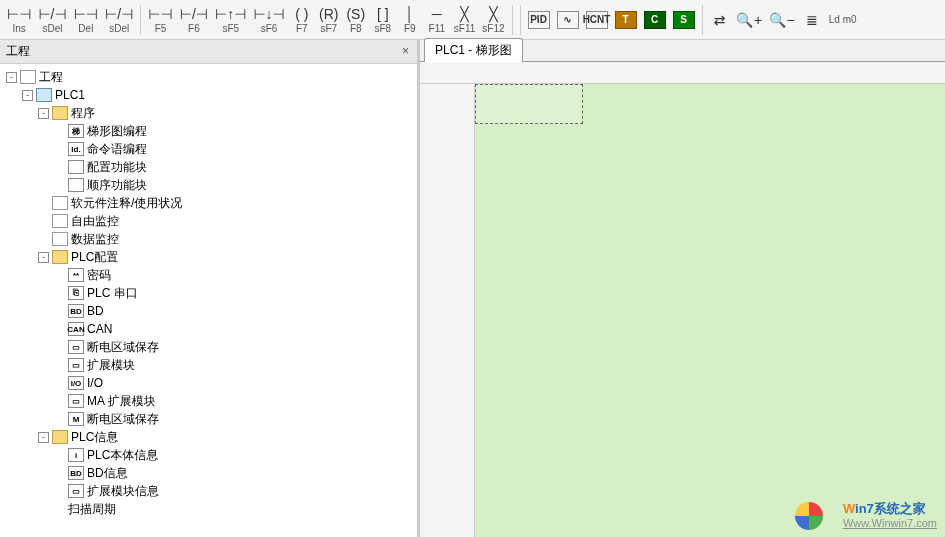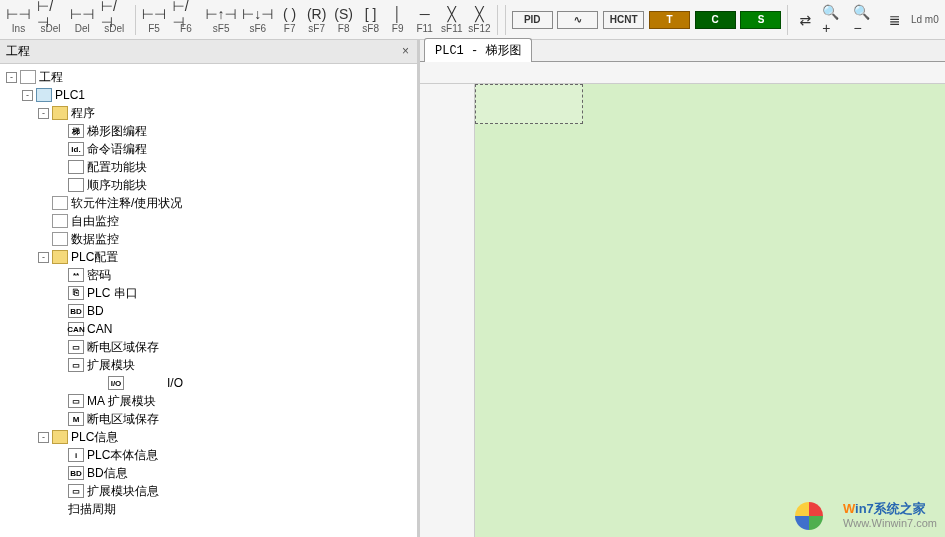--- a/index.html
+++ b/index.html
@@ -2,51 +2,51 @@
 <html><head>
 <meta charset="utf-8">
 <style>
 * { margin: 0; padding: 0; box-sizing: border-box; }
 body { font-family: "Microsoft YaHei", SimSun, Arial, sans-serif; font-size: 12px; background: #fff; width: 945px; height: 537px; overflow: hidden; position: relative; }
 .toolbar { height: 40px; border-bottom: 1px solid #ccc; display: flex; align-items: center; padding: 2px 4px; background: #f5f5f5; gap: 1px; }
 .tb-btn { display: flex; flex-direction: column; align-items: center; justify-content: center; padding: 1px 3px; cursor: pointer; min-width: 26px; height: 36px; }
 .tb-icon { height: 18px; display: flex; align-items: center; justify-content: center; font-size: 14px; color: #333; }
 .tb-label { font-size: 10px; color: #555; line-height: 11px; white-space: nowrap; }
 .tb-sep { width: 1px; height: 30px; background: #ccc; margin: 0 3px; }
-.tb-block { width: 41px; height: 18px; display: flex; align-items: center; justify-content: center; font-size: 10px; font-weight: bold; border: 1px solid #888; color: #333; }
+.tb-block { width: 22px; height: 18px; display: flex; align-items: center; justify-content: center; font-size: 10px; font-weight: bold; border: 1px solid #888; color: #333; }
 .col-t { background: #b87800; color: #fff; border-color: #805000; }
 .col-c { background: #006000; color: #fff; border-color: #004000; }
 .col-s { background: #008000; color: #fff; border-color: #005000; }
 .main { display: flex; height: 497px; }
 .left-panel { width: 420px; border-right: 3px solid #ccc; display: flex; flex-direction: column; background: #fff; }
 .panel-title { background: #e8e8e8; border-bottom: 1px solid #ccc; padding: 3px 6px; font-size: 12px; display: flex; justify-content: space-between; align-items: center; }
 .tree { flex: 1; overflow: auto; padding: 4px 2px; }
 .tree-node { display: flex; align-items: center; padding: 1px 0; height: 18px; cursor: pointer; white-space: nowrap; }
 .expander { width: 11px; height: 11px; border: 1px solid #888; display: inline-flex; align-items: center; justify-content: center; font-size: 9px; margin-right: 3px; background: #fff; line-height: 1; cursor: pointer; color: #444; }
 .exp-space { width: 11px; margin-right: 3px; display: inline-block; }
 .t-icon { width: 16px; height: 14px; display: inline-flex; align-items: center; justify-content: center; margin-right: 3px; font-size: 10px; }
 .ic-folder { background: #f5d97a; border: 1px solid #c0a040; }
 .ic-page { background: #fff; border: 1px solid #999; }
 .ic-plc { background: #d0e8f5; border: 1px solid #6090b0; }
 .ic-box { border: 1px solid #888; font-size: 8px; font-weight: bold; background: #fff; }
 .right-panel { flex: 1; display: flex; flex-direction: column; }
 .tab-bar { height: 22px; background: #f0f0f0; border-bottom: 1px solid #999; display: flex; align-items: flex-end; padding-left: 4px; }
-.tab { background: #fff; border: 1px solid #999; border-bottom: none; padding: 3px 10px; font-size: 12px; border-radius: 3px 3px 0 0; position: relative; top: 1px; font-family: Liberation Mono, monospace; }
+.tab { background: #fff; border: 1px solid #999; border-bottom: none; padding: 3px 10px; font-size: 12px; border-radius: 3px 3px 0 0; position: relative; top: 1px; }
 .ladder-area { flex: 1; position: relative; background: #fff; }
 .grid-header { position: absolute; left: 0; top: 0; right: 0; height: 22px; background: #f5f5f5; border-bottom: 1px solid #ccc; }
 .rung-col { position: absolute; left: 0; top: 22px; bottom: 0; width: 55px; background: #f5f5f5; border-right: 1px solid #ccc; }
 .ladder-body { position: absolute; left: 55px; top: 22px; right: 0; bottom: 0; background: #d6efc7; }
 .sel-box { position: absolute; left: 0; top: 0; width: 108px; height: 40px; border: 1px dashed #666; background: rgba(255,255,255,0.20); }
 .watermark { position: absolute; right: 8px; bottom: 6px; display: flex; align-items: center; gap: 20px; opacity: 0.92; }
 .wm-logo { width: 28px; height: 28px; border-radius: 50%; position: relative; overflow: hidden; }
 .wm-logo::before { content: ""; position: absolute; inset: 0; background: conic-gradient(#e33 0 25%, #4a4 25% 50%, #36c 50% 75%, #fc3 75% 100%); }
 .wm-text { font-size: 13px; line-height: 15px; }
 .wm-text .l1 span.w { color: #ff7800; font-weight: bold; }
 .wm-text .l1 { color: #1a5cb0; font-weight: bold; }
-.wm-text .l2 { color: #888; font-size: 11px; }
+.wm-text .l2 { color: #888; font-size: 11px; text-decoration: underline; }
 .x-icon { width: 11px; height: 11px; text-align: center; line-height: 11px; color: #555; }
 </style>
 </head>
 <body>
 
 <div class="toolbar" id="toolbar">
     <div class="tb-btn">
       <div class="tb-icon">⊢⊣</div>
       <div class="tb-label">Ins</div>
     </div>
@@ -234,21 +234,21 @@
         <div class="tree-node" style="padding-left: 52px;">
           <span class="exp-space"></span>
           <span class="t-icon ic-box">▭</span>
           <span>断电区域保存</span>
         </div>
         <div class="tree-node" style="padding-left: 52px;">
           <span class="exp-space"></span>
           <span class="t-icon ic-box">▭</span>
           <span>扩展模块</span>
         </div>
-        <div class="tree-node" style="padding-left: 52px; gap: 40px;">
+        <div class="tree-node" style="padding-left: 52px;">
           <span class="exp-space"></span>
           <span class="t-icon ic-box">I/O</span>
           <span>I/O</span>
         </div>
         <div class="tree-node" style="padding-left: 52px;">
           <span class="exp-space"></span>
           <span class="t-icon ic-box">▭</span>
           <span>MA 扩展模块</span>
         </div>
         <div class="tree-node" style="padding-left: 52px;">

